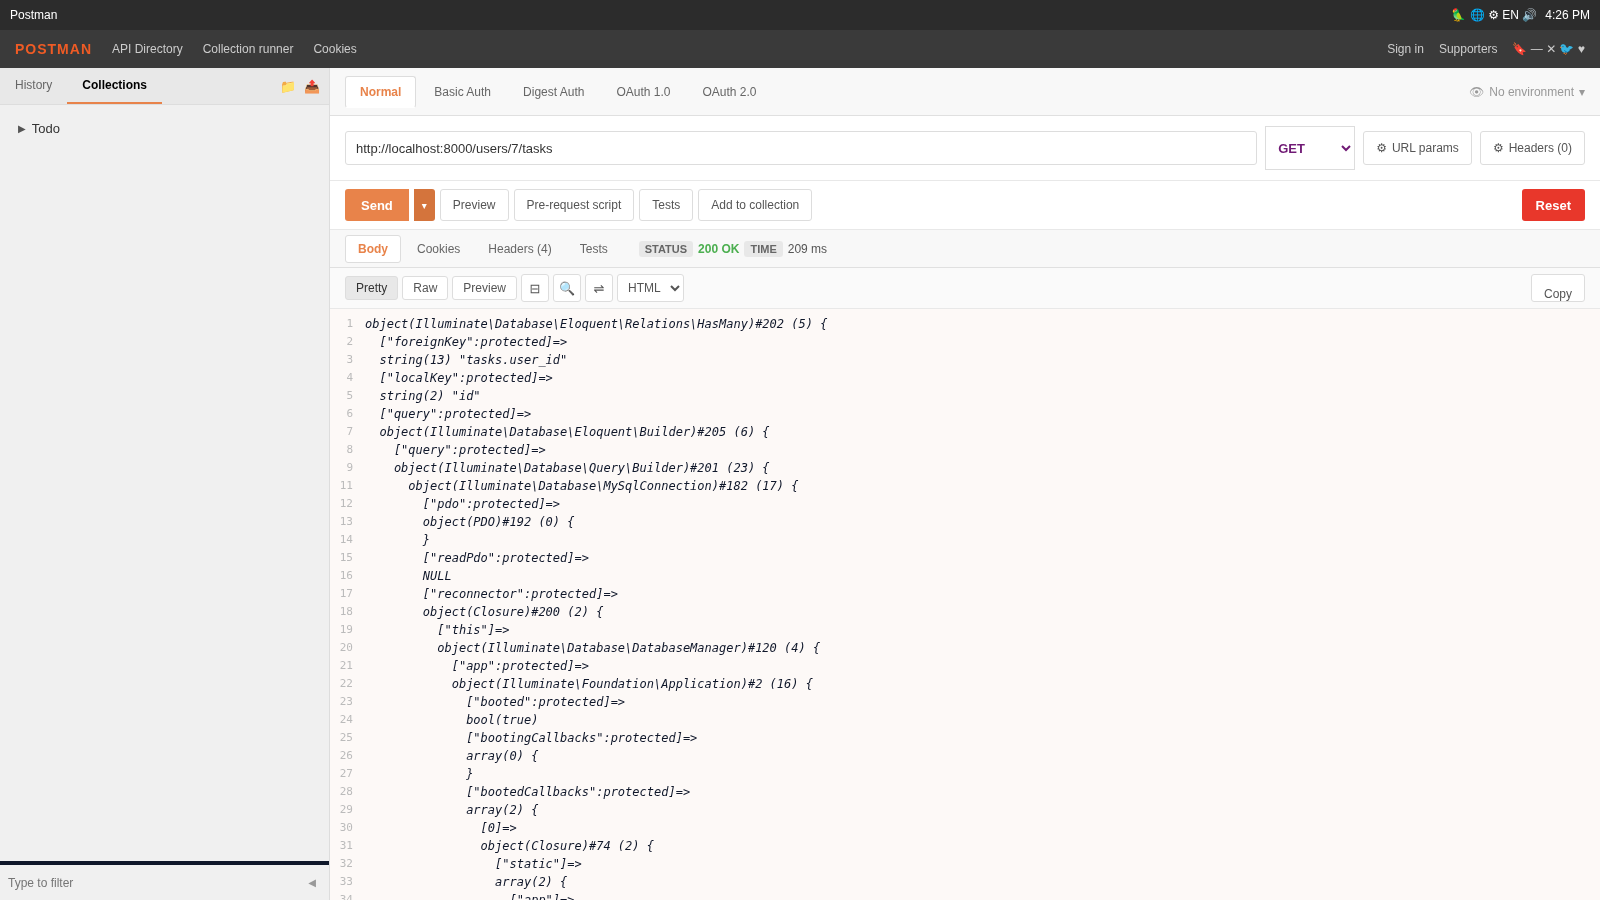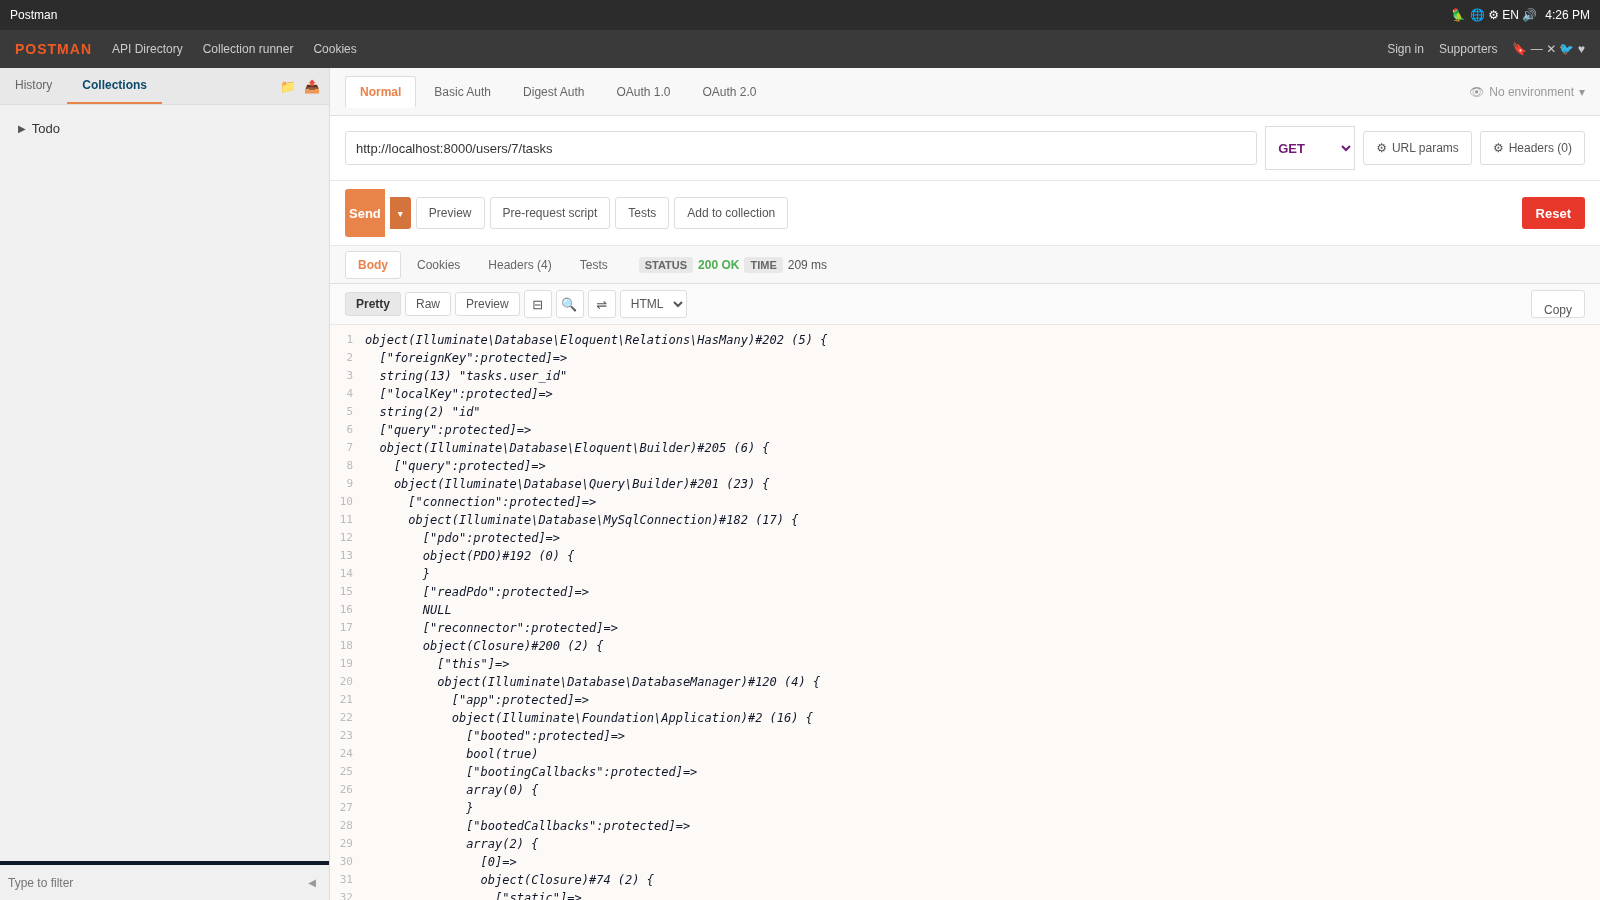--- a/index.html
+++ b/index.html
@@ -50,21 +50,21 @@
       background: #e8e8e8;
     }
     .sidebar-tab {
       padding: 10px 15px;
       font-size: 12px;
       cursor: pointer;
       color: #666;
       border-bottom: 2px solid transparent;
     }
     .sidebar-tab.active {
-      color: #0c4a6e;
+      color: #000000;
       border-bottom: 2px solid #e8834a;
       font-weight: 600;
     }
     .sidebar-tab-icons { margin-left: auto; display: flex; align-items: center; gap: 8px; padding-right: 8px; }
 
     .sidebar-content { flex: 1; overflow-y: auto; padding: 8px; }
     .collection-item {
       display: flex;
       align-items: center;
       padding: 8px 10px;
@@ -187,22 +187,22 @@
       align-items: center;
       padding: 8px 15px;
       gap: 5px;
       border-bottom: 1px solid #e8e8e8;
     }
     .btn-send {
       background: #e8834a;
       color: #fff;
       border: none;
       border-radius: 3px 0 0 3px;
-      height: 48px;
-      padding: 0 4px;
+      height: 32px;
+      padding: 0 16px;
       font-size: 13px;
       cursor: pointer;
       font-weight: 600;
     }
     .btn-send-arrow {
       background: #d4743c;
       color: #fff;
       border: none;
       border-radius: 0 3px 3px 0;
       height: 32px;
@@ -299,21 +299,21 @@
     }
     .resp-view-btn {
       padding: 4px 10px;
       font-size: 12px;
       border: 1px solid #ddd;
       background: #fff;
       cursor: pointer;
       color: #555;
       border-radius: 3px;
     }
-    .resp-view-btn.active { background: #e8e8e8; font-weight: 700; color: #333; }
+    .resp-view-btn.active { background: #e8e8e8; font-weight: 400; color: #333; }
     .resp-icon-btn {
       width: 28px;
       height: 28px;
       border: 1px solid #ddd;
       background: #fff;
       cursor: pointer;
       display: flex;
       align-items: center;
       justify-content: center;
       font-size: 13px;
@@ -551,24 +551,20 @@
         </div>
         <div class="code-line">
           <span class="line-num">8</span>
           <span class="line-content">    ["query":protected]=&gt;</span>
         </div>
         <div class="code-line">
           <span class="line-num">9</span>
           <span class="line-content">    object(Illuminate\Database\Query\Builder)#201 (23) {</span>
         </div>
         <div class="code-line">
-          <span class="line-num">10</span>
-          <span class="line-content">      ["connection":protected]=&gt;</span>
-        </div>
-        <div class="code-line">
           <span class="line-num">11</span>
           <span class="line-content">      object(Illuminate\Database\MySqlConnection)#182 (17) {</span>
         </div>
         <div class="code-line">
           <span class="line-num">12</span>
           <span class="line-content">        ["pdo":protected]=&gt;</span>
         </div>
         <div class="code-line">
           <span class="line-num">13</span>
           <span class="line-content">        object(PDO)#192 (0) {</span>

